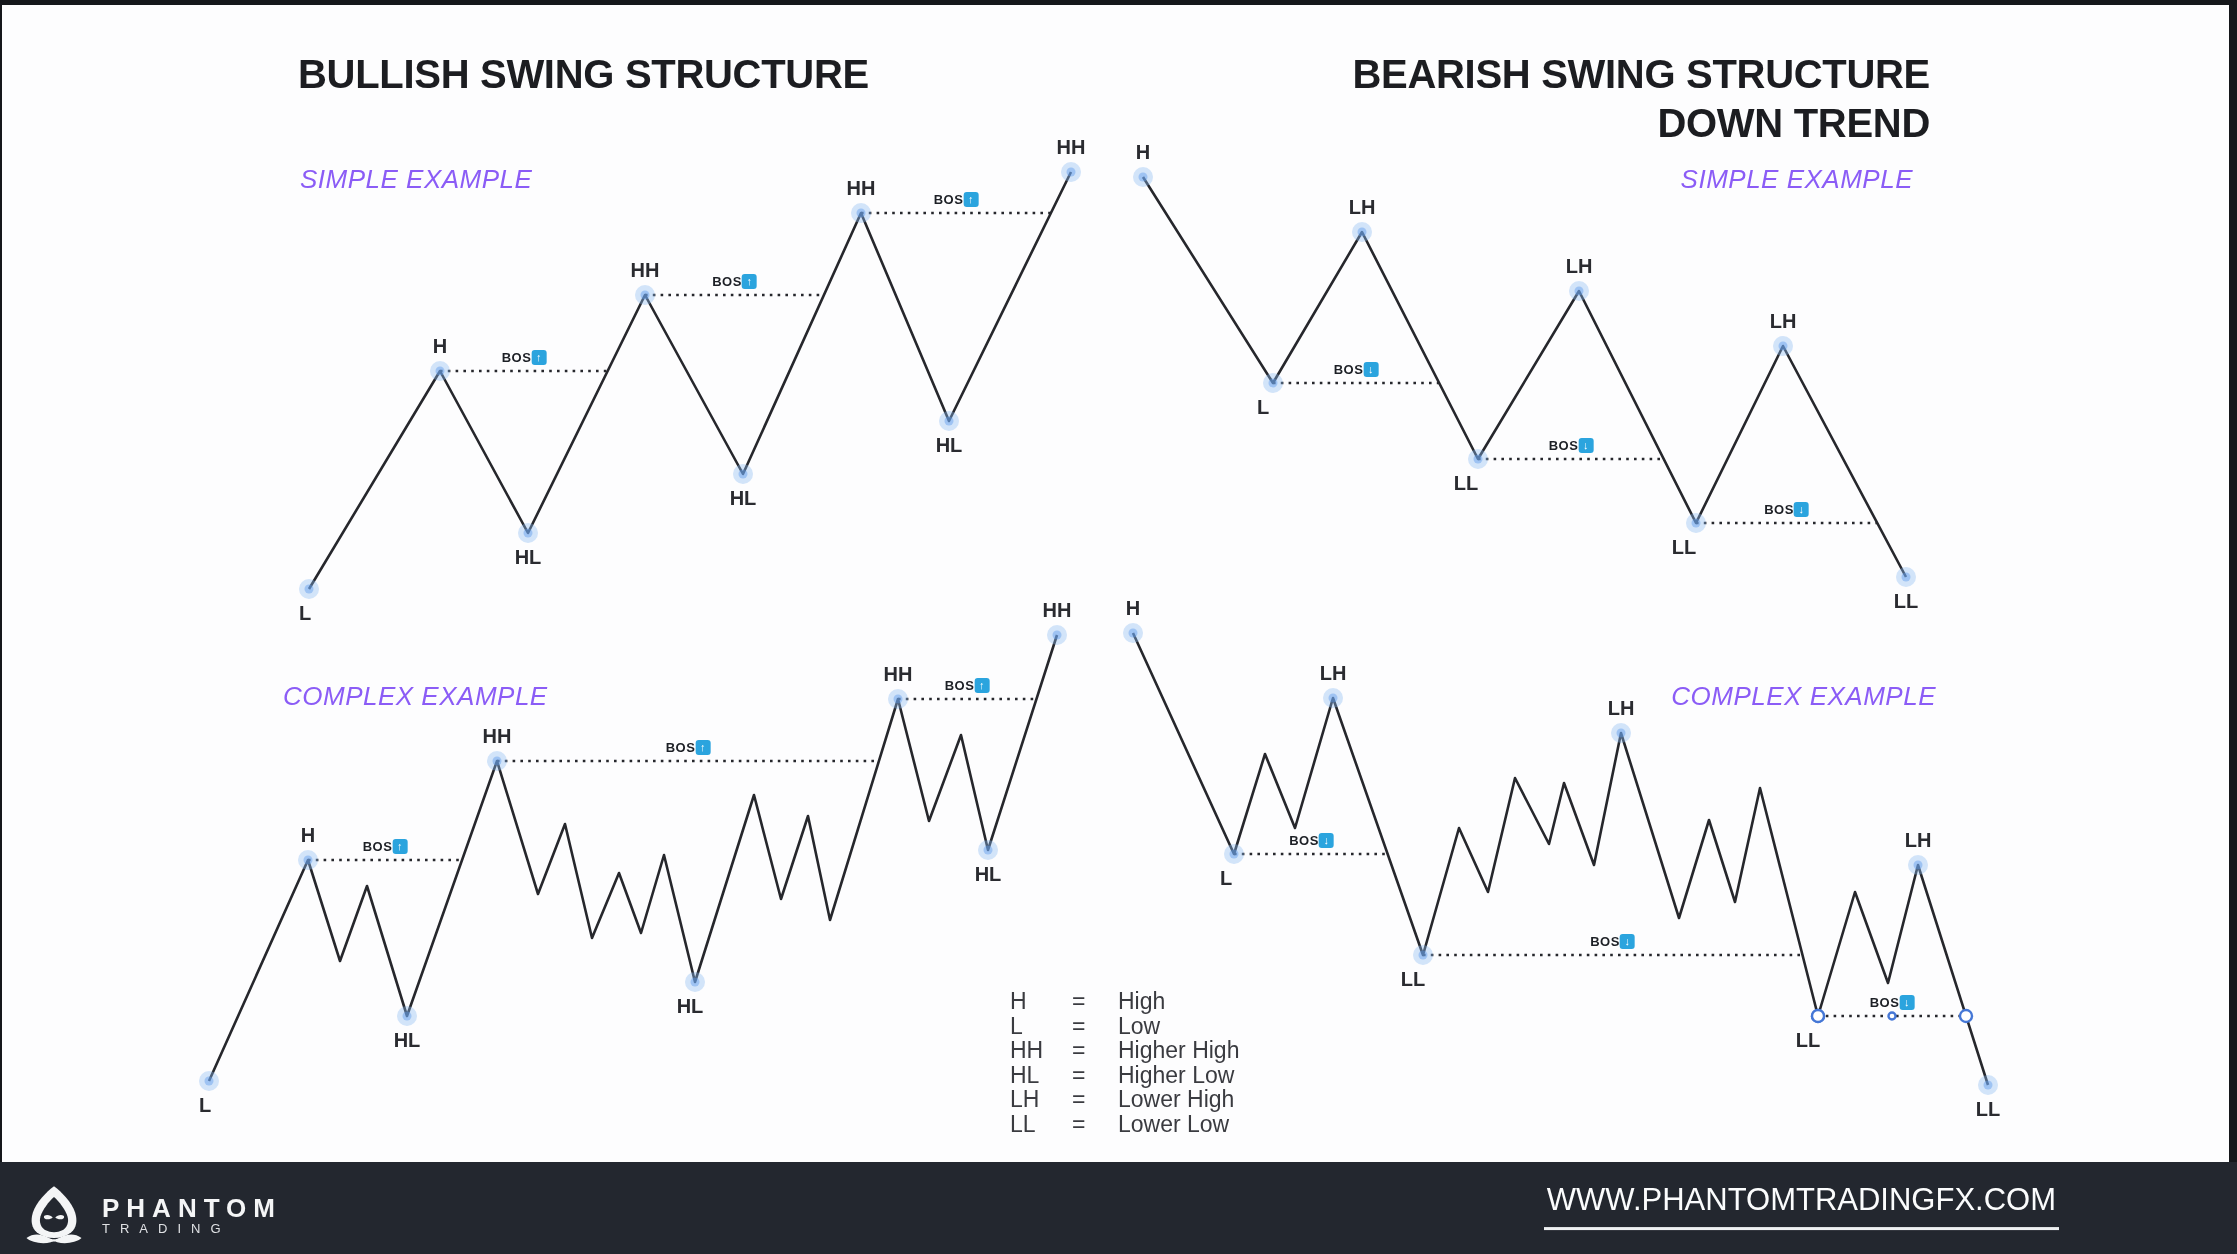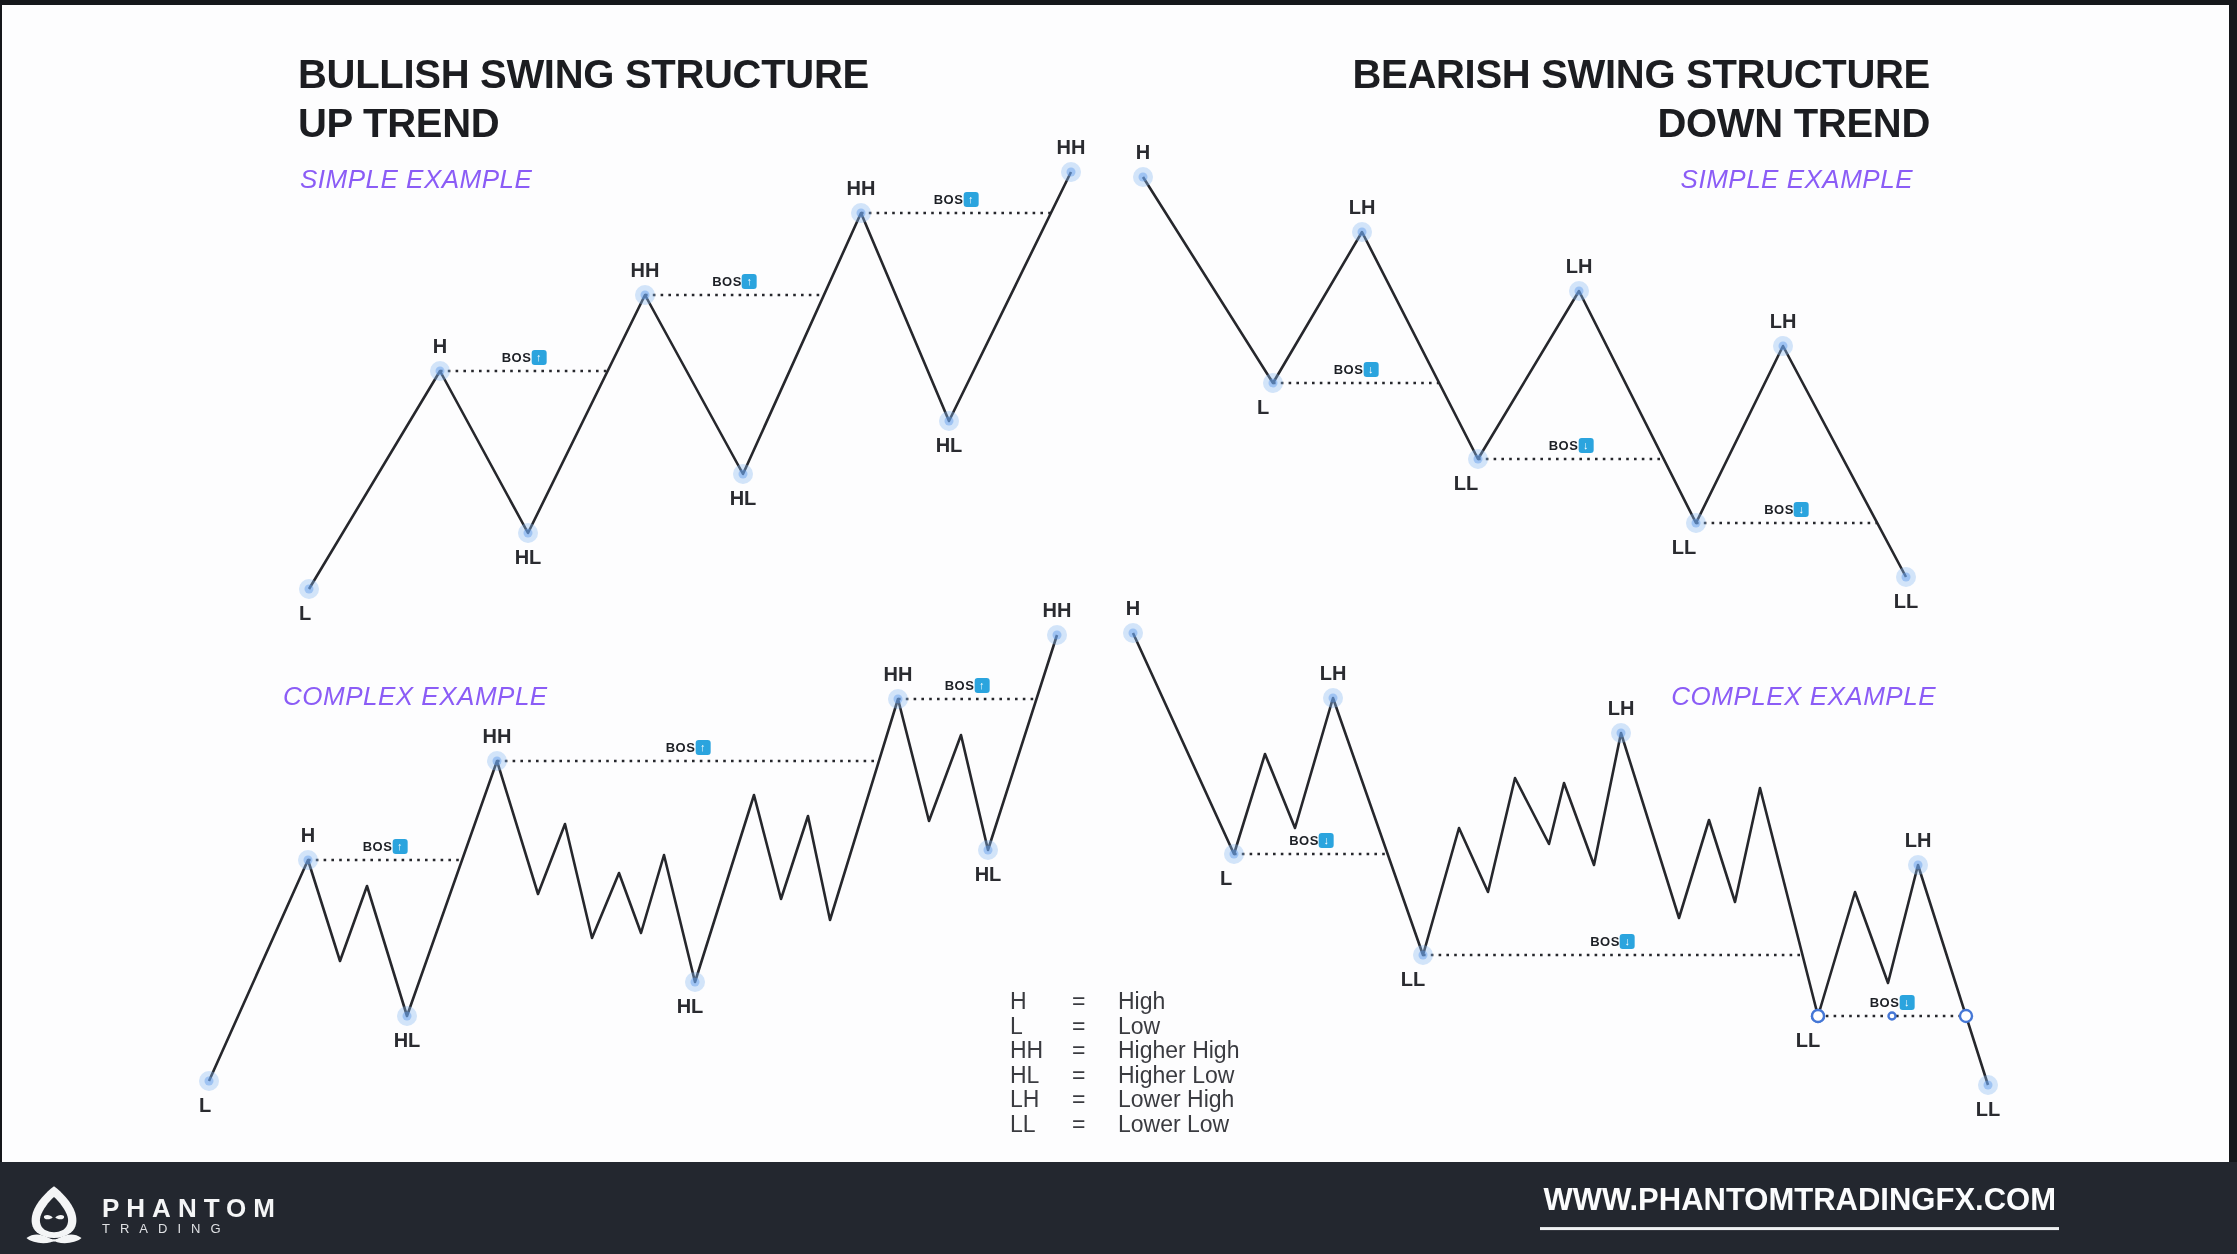--- a/index.html
+++ b/index.html
@@ -34,21 +34,21 @@
   .leg-sym{width:62px;}
   .leg-eq{width:46px;}
 
   .footer{position:absolute;left:0;bottom:0;width:2237px;height:92px;background:#23272f;}
   .brand{position:absolute;left:22px;top:21px;display:flex;align-items:center;gap:16px;}
   .brand-icon{width:64px;height:64px;}
   .brand-name{font-size:26px;font-weight:bold;color:#f4f5f6;letter-spacing:7px;line-height:26px;}
   .brand-sub{font-size:13px;font-weight:400;color:#dfe1e4;letter-spacing:10px;margin-top:1px;line-height:13px;}
   .url-wrap{position:absolute;right:178px;top:50%;transform:translateY(-54%);
             border-bottom:3px solid #eef0f2;padding:0 3px 9px 3px;}
-  .url-text{font-size:31px;font-weight:bold;color:#fbfcfd;letter-spacing:0px;white-space:nowrap;}
+  .url-text{font-size:31px;font-weight:normal;color:#fbfcfd;letter-spacing:0px;white-space:nowrap;}
 </style>
 </head>
 <body>
 
 <div class="page">
   <div class="content"></div>
 
   <div class="canvas">
     <svg id="chart-svg" width="2237" height="1254" viewBox="0 0 2237 1254">
         <g>
@@ -220,21 +220,20 @@
         <div class="pt-label above" style="left: 1333px; top: 685px;">LH</div>
         <div class="pt-label" style="left: 1413px; top: 968px;">LL</div>
         <div class="pt-label above" style="left: 1621px; top: 720px;">LH</div>
         <div class="pt-label" style="left: 1808px; top: 1029px;">LL</div>
         <div class="pt-label above" style="left: 1918px; top: 852px;">LH</div>
         <div class="pt-label" style="left: 1988px; top: 1098px;">LL</div>
       </div>
 
     <div class="title left">
       <div>BULLISH SWING STRUCTURE</div>
-      <div>UP TREND</div>
     </div>
     <div class="title right">
       <div>BEARISH SWING STRUCTURE</div>
       <div>DOWN TREND</div>
     </div>
 
     <div class="example-label" style="left:300px;top:164px;">SIMPLE EXAMPLE</div>
     <div class="example-label r" style="right:324px;top:164px;">SIMPLE EXAMPLE</div>
     <div class="example-label" style="left:283px;top:681px;">COMPLEX EXAMPLE</div>
     <div class="example-label r" style="right:301px;top:681px;">COMPLEX EXAMPLE</div>

